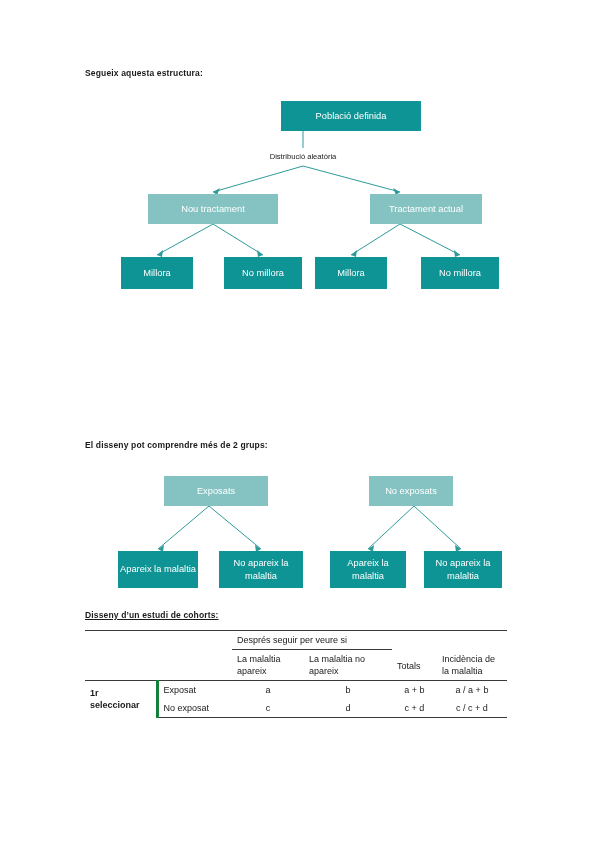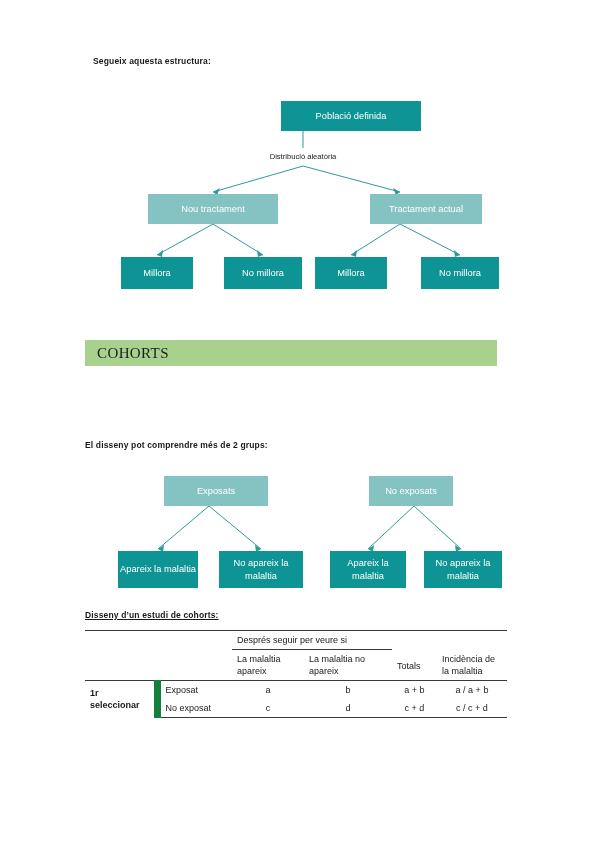--- a/index.html
+++ b/index.html
@@ -98,30 +98,30 @@
   }
   table.cohort td {
     padding: 3px 5px;
     vertical-align: top;
     line-height: 12px;
   }
   .rule-top    { border-top: 1.6px solid #3a3a3a; }
   .rule-mid    { border-top: 1px solid #3a3a3a; }
   .rule-bottom { border-bottom: 1.6px solid #3a3a3a; }
   .cell-sub-rule { border-bottom: 1px solid #3a3a3a; }
-  .vline { border-left: 7px solid #15803d; }
+  .vline { border-left: 3px solid #15803d; }
   .ctr { text-align: center; }
   .grouphead { padding-left: 6px; }
 </style>
 </head>
 <body>
 
 <div class="page">
 
-  <div class="lead" style="left:85px; top:56px;margin-left:8px;">Segueix aquesta estructura:</div>
+  <div class="lead" style="left:85px; top:68px;">Segueix aquesta estructura:</div>
 
   <div>
 
     <svg class="connectors" width="599" height="300">
 
       <line x1="303" y1="131" x2="303" y2="148" stroke="#2f9a9a" stroke-width="1"></line>
 
       <line x1="303" y1="166" x2="213" y2="192" stroke="#2f9a9a" stroke-width="1"></line>
       <polygon points="213,192 220,188 217,195" fill="#2f9a9a"></polygon>
       <line x1="303" y1="166" x2="400" y2="192" stroke="#2f9a9a" stroke-width="1"></line>
@@ -148,23 +148,20 @@
 
     <div class="node dark" style="left:121px; top:257px; width:72px; height:32px;">Millora</div>
 
     <div class="node dark" style="left:224px; top:257px; width:78px; height:32px;">No millora</div>
 
     <div class="node dark" style="left:315px; top:257px; width:72px; height:32px;">Millora</div>
 
     <div class="node dark" style="left:421px; top:257px; width:78px; height:32px;">No millora</div>
   </div>
 
-  <div class="banner" style="left:85px; top:340px; width:412px; height:26px;">
-    <span class="banner-text">COHORTS</span>
-  </div>
 
 
   <div class="lead" style="left:85px; top:440px;">El disseny pot comprendre més de 2 grups:</div>
 
   <div>
 
     <svg class="connectors" width="599" height="600">
 
       <line x1="209" y1="506" x2="158" y2="549" stroke="#2f9a9a" stroke-width="1"></line>
       <polygon points="158,549 164,545 163,552" fill="#2f9a9a"></polygon>

